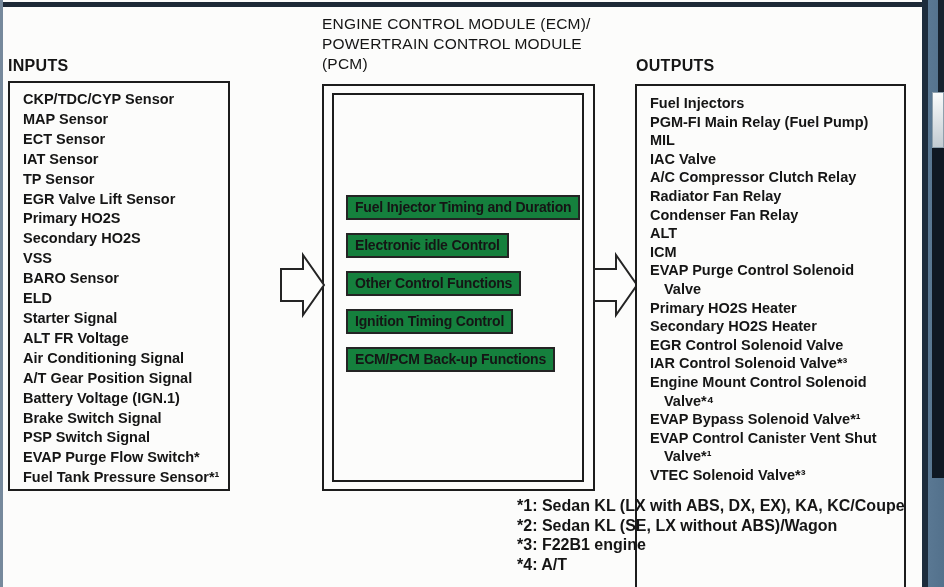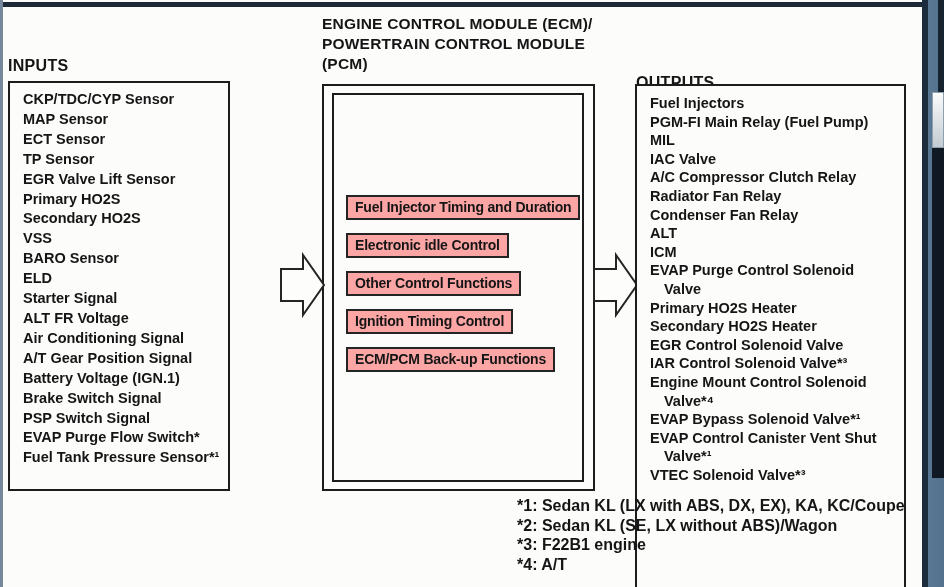--- a/index.html
+++ b/index.html
@@ -16,38 +16,38 @@
   .left-border{left:0;top:0;width:3px;height:587px;background:#76899c;}
   .scroll-track{left:922px;top:0;width:22px;height:587px;
     background:linear-gradient(90deg,#1d2c3c 0,#1d2c3c 6px,#5a7893 6px,#53718c 100%);}
   .scroll-notch-top{left:938px;top:0;width:6px;height:92px;background:#16222e;}
   .scroll-thumb{left:932px;top:92px;width:12px;height:56px;
     background:linear-gradient(180deg,#fafbfb,#c2cbd2);border:1px solid #8ea0ad;box-sizing:border-box;}
   .scroll-dark{left:932px;top:148px;width:12px;height:330px;background:#0f1823;}
 
   
   .sec-title{font-size:16px;font-weight:700;letter-spacing:.3px;white-space:nowrap;}
-  .ecm-title{left:322px;top:14px;font-size:15.5px;font-weight:700;line-height:20px;letter-spacing:.2px;}
+  .ecm-title{left:322px;top:14px;font-size:15.5px;font-weight:400;line-height:20px;letter-spacing:.2px;}
 
   
   .big-box{border:2px solid #1c1c1c;background:#fcfcfb;box-sizing:border-box;}
   #inputs-box{left:8px;top:81px;width:222px;height:410px;padding:7px 0 0 13px;}
   #outputs-box{left:635px;top:84px;width:271px;height:528px;padding:8px 0 0 13px;}
   #ecm-outer{left:322px;top:84px;width:273px;height:407px;}
   #ecm-inner{position:absolute;left:8px;top:7px;right:9px;bottom:7px;border:2px solid #1c1c1c;}
 
   
   .io-line{font-size:14.5px;font-weight:700;white-space:nowrap;letter-spacing:0;}
   #inputs-list .io-line{line-height:19.9px;}
   #outputs-list .io-line{line-height:18.6px;}
   .io-line.cont{padding-left:14px;}
 
   
   #ecm-func-list{position:absolute;left:12px;top:100px;}
-  .func-box{display:table;border:2px solid #242424;background:#fca5a5;
+  .func-box{display:table;border:2px solid #242424;background:#15803d;
     padding:2px 7px 3px;margin-bottom:13px;
     font-size:14px;font-weight:700;letter-spacing:-.2px;white-space:nowrap;}
 
   
   #footnotes{left:517px;top:496px;}
   .footnote-line{font-size:16px;font-weight:700;line-height:19.5px;white-space:nowrap;}
 
   
   .flow-arrow{width:46px;height:66px;}
   #arrow-1{left:280px;top:252px;}
@@ -63,20 +63,21 @@
 <div class="abs scroll-thumb"></div>
 <div class="abs scroll-dark"></div>
 
 <div class="abs sec-title" style="left:8px;top:57px;">INPUTS</div>
 
 <div class="abs big-box" id="inputs-box">
   <div id="inputs-list">
       <div class="io-line">CKP/TDC/CYP Sensor</div>
       <div class="io-line">MAP Sensor</div>
       <div class="io-line">ECT Sensor</div>
+      <div class="io-line">IAT Sensor</div>
       <div class="io-line">TP Sensor</div>
       <div class="io-line">EGR Valve Lift Sensor</div>
       <div class="io-line">Primary HO2S</div>
       <div class="io-line">Secondary HO2S</div>
       <div class="io-line">VSS</div>
       <div class="io-line">BARO Sensor</div>
       <div class="io-line">ELD</div>
       <div class="io-line">Starter Signal</div>
       <div class="io-line">ALT FR Voltage</div>
       <div class="io-line">Air Conditioning Signal</div>
@@ -107,21 +108,21 @@
   </div>
 </div>
 
 <svg class="abs flow-arrow" id="arrow-1" viewBox="0 0 46 66">
   <polygon points="1,17 23,17 23,3 44,33 23,63 23,49 1,49" fill="#fdfdfc" stroke="#242424" stroke-width="2" stroke-linejoin="miter"></polygon>
 </svg>
 <svg class="abs flow-arrow" id="arrow-2" viewBox="0 0 46 66">
   <polygon points="1,17 23,17 23,3 44,33 23,63 23,49 1,49" fill="#fdfdfc" stroke="#242424" stroke-width="2" stroke-linejoin="miter"></polygon>
 </svg>
 
-<div class="abs sec-title" style="left:636px;top:74px;">OUTPUTS</div>
+<div class="abs sec-title" style="left:636px;top:57px;">OUTPUTS</div>
 
 <div class="abs big-box" id="outputs-box">
   <div id="outputs-list">
       <div class="io-line">Fuel Injectors</div>
       <div class="io-line">PGM-FI Main Relay (Fuel Pump)</div>
       <div class="io-line">MIL</div>
       <div class="io-line">IAC Valve</div>
       <div class="io-line">A/C Compressor Clutch Relay</div>
       <div class="io-line">Radiator Fan Relay</div>
       <div class="io-line">Condenser Fan Relay</div>

